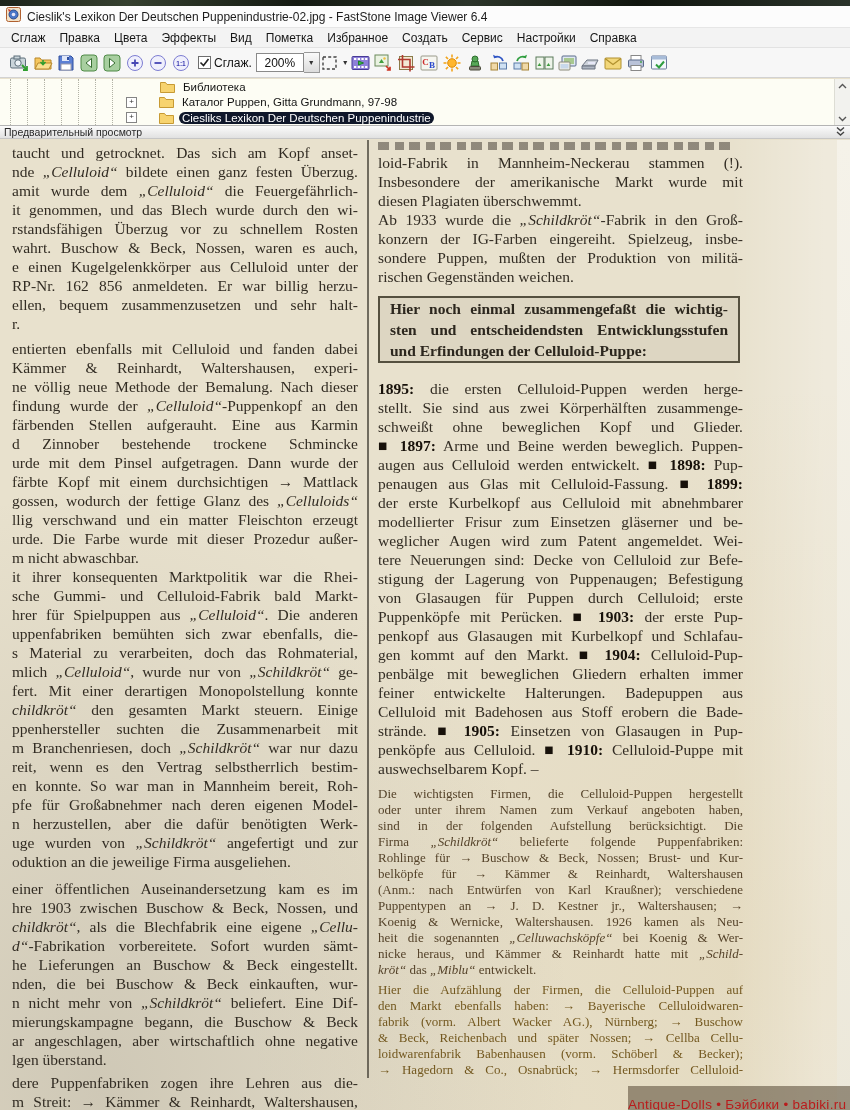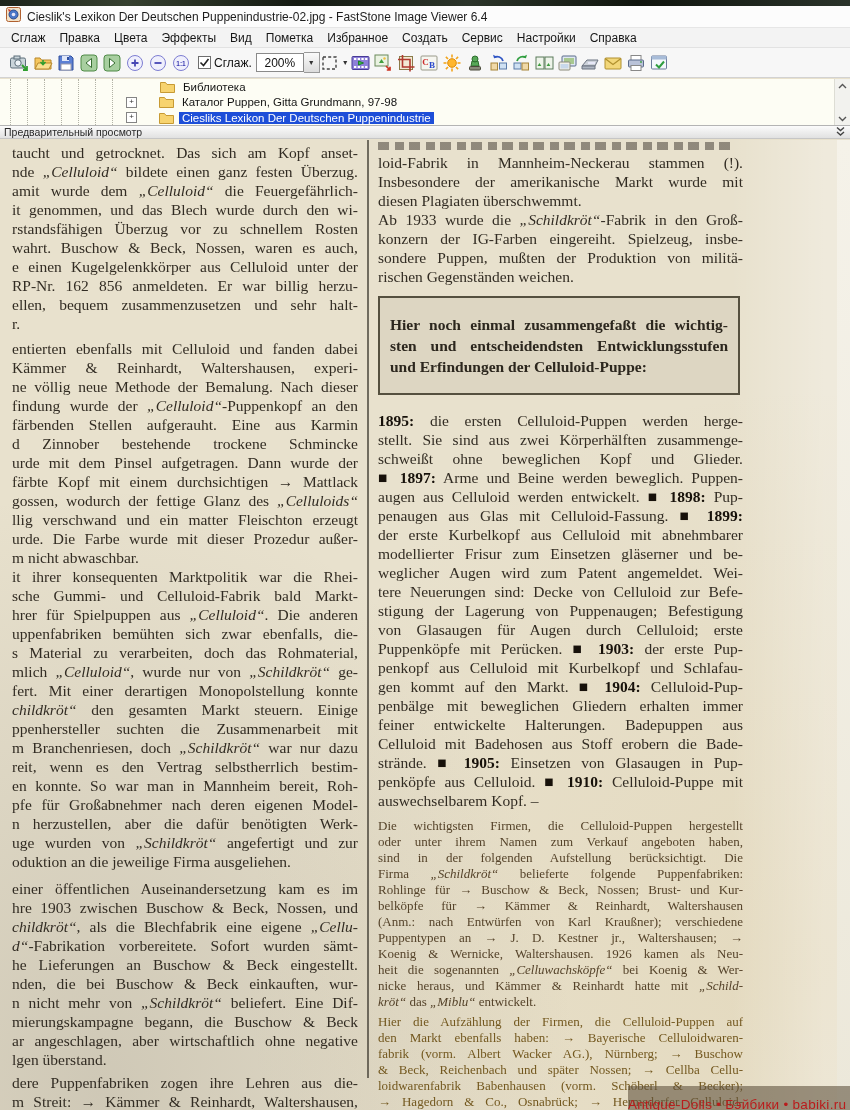--- a/index.html
+++ b/index.html
@@ -31,21 +31,21 @@
   .seltool{display:flex;align-items:center;gap:2px;}
   .caret{font-size:7px;color:#333;}
   
   .treepanel{position:absolute;left:0;top:79px;width:850px;height:46px;background:#fdfdf4;overflow:hidden;}
   .tree-vline{position:absolute;top:0;height:46px;border-left:1px dotted #b2b2a6;}
   .trow{height:15.5px;display:flex;align-items:center;font-size:11.5px;color:#141414;white-space:nowrap;}
   .expander{width:9px;height:9px;border:1px solid #848484;background:#fff;font-size:8px;line-height:7px;
     text-align:center;color:#333;margin-right:22px;flex:0 0 auto;}
   .tfold{margin-right:5px;flex:0 0 auto;display:flex;}
   .trow .lab{padding:0 3px;}
-  .trow.selected .lab{background:#1d4ed8;color:#fff;}
+  .trow.selected .lab{background:#0f172a;color:#fff;border-radius:6px;}
   .tree-scrollbar{position:absolute;right:0;top:0;width:15px;height:46px;background:#f2f2ee;
     border-left:1px solid #ddddd4;display:flex;flex-direction:column;justify-content:space-between;align-items:center;}
   .sbtn{width:13px;height:13px;display:flex;align-items:center;justify-content:center;}
   
   .preview-header{position:absolute;left:0;top:125px;width:850px;height:14px;
     background:linear-gradient(#fbfbfb,#e1e1e1);border-top:1px solid #b4b4b4;border-bottom:1px solid #c6c6c6;
     box-sizing:border-box;display:flex;align-items:center;justify-content:space-between;padding:0 4px;}
   .preview-header .ph{font-size:10.5px;color:#2a2a2a;}
   
   .docview{position:absolute;left:0;top:140px;width:850px;height:970px;overflow:hidden;
@@ -59,21 +59,21 @@
     background:linear-gradient(#f5f2e9,#ece8da);}
   .coldivider{position:absolute;left:367px;top:0;width:2px;height:938px;background:#3f3a30;opacity:.7;}
   .col{position:absolute;top:0;height:970px;overflow:hidden;box-sizing:border-box;}
   .col-left{left:0;width:361px;padding:3px 3px 0 12px;}
   .col-right{left:378px;width:365px;padding-top:1px;}
   .tblock{margin:0;}
   .mt4{margin-top:4px;} .mt6{margin-top:6px;} .mt8{margin-top:8px;} .mt10{margin-top:16px;}
   .tline{font-size:15.5px;line-height:19px;text-align:justify;text-align-last:justify;}
   .tline.endl{text-align-last:left;}
   .tline b{font-weight:700;color:#17110a;}
-  .box{border:2px solid #55503f;background:#ddd6c2;padding:16px 10px;margin:10px 3px 12px 0;}
+  .box{border:2px solid #55503f;background:#ddd6c2;padding:0 10px;margin:10px 3px 12px 0;}
   .box .tline{line-height:21px;font-weight:600;color:#2c271e;}
   .small .tline{font-size:13px;line-height:16px;}
   .shade1 .tline{color:#55432a;}
   .shade2 .tline{color:#73581f;}
   .clipped-line{height:8px;margin:1px 10px 3px 0;opacity:.5;
     background:repeating-linear-gradient(90deg,#39322a 0 11px,transparent 11px 17px,#39322a 17px 26px,transparent 26px 31px);}
   
   .watermark{position:absolute;left:628px;top:1086px;width:222px;height:36px;
     background:rgba(96,84,63,.60);display:flex;align-items:center;
     font-family:"Liberation Sans",sans-serif;font-size:13.5px;color:#b91c1c;letter-spacing:.3px;}
@@ -444,23 +444,23 @@
           <div class="tline">stellt. Sie sind aus zwei Körperhälften zusammenge-</div>
           <div class="tline">schweißt ohne beweglichen Kopf und Glieder.</div>
           <div class="tline"><b>■ 1897:</b> Arme und Beine werden beweglich. Puppen-</div>
           <div class="tline">augen aus Celluloid werden entwickelt. <b>■ 1898:</b> Pup-</div>
           <div class="tline">penaugen aus Glas mit Celluloid-Fassung. <b>■ 1899:</b></div>
           <div class="tline">der erste Kurbelkopf aus Celluloid mit abnehmbarer</div>
           <div class="tline">modellierter Frisur zum Einsetzen gläserner und be-</div>
           <div class="tline">weglicher Augen wird zum Patent angemeldet. Wei-</div>
           <div class="tline">tere Neuerungen sind: Decke von Celluloid zur Befe-</div>
           <div class="tline">stigung der Lagerung von Puppenaugen; Befestigung</div>
-          <div class="tline">von Glasaugen für Augen durch Celluloid; erste</div>
+          <div class="tline">von Glasaugen für Puppen durch Celluloid; erste</div>
           <div class="tline">Puppenköpfe mit Perücken. <b>■ 1903:</b> der erste Pup-</div>
-          <div class="tline">penkopf aus Celluloid mit Kurbelkopf und Schlafau-</div>
+          <div class="tline">penkopf aus Glasaugen mit Kurbelkopf und Schlafau-</div>
           <div class="tline">gen kommt auf den Markt. <b>■ 1904:</b> Celluloid-Pup-</div>
           <div class="tline">penbälge mit beweglichen Gliedern erhalten immer</div>
           <div class="tline">feiner entwickelte Halterungen. Badepuppen aus</div>
           <div class="tline">Celluloid mit Badehosen aus Stoff erobern die Bade-</div>
           <div class="tline">strände. <b>■ 1905:</b> Einsetzen von Glasaugen in Pup-</div>
           <div class="tline">penköpfe aus Celluloid. <b>■ 1910:</b> Celluloid-Puppe mit</div>
           <div class="tline endl">auswechselbarem Kopf. –</div>
         </div>
         <div class="tblock small shade1 mt8">
           <div class="tline">Die wichtigsten Firmen, die Celluloid-Puppen hergestellt</div>

